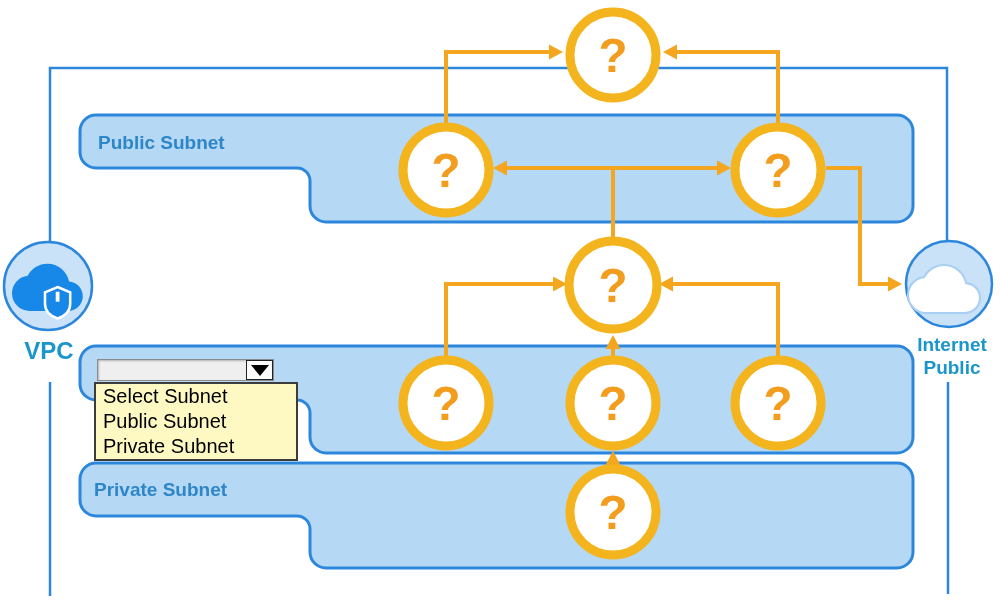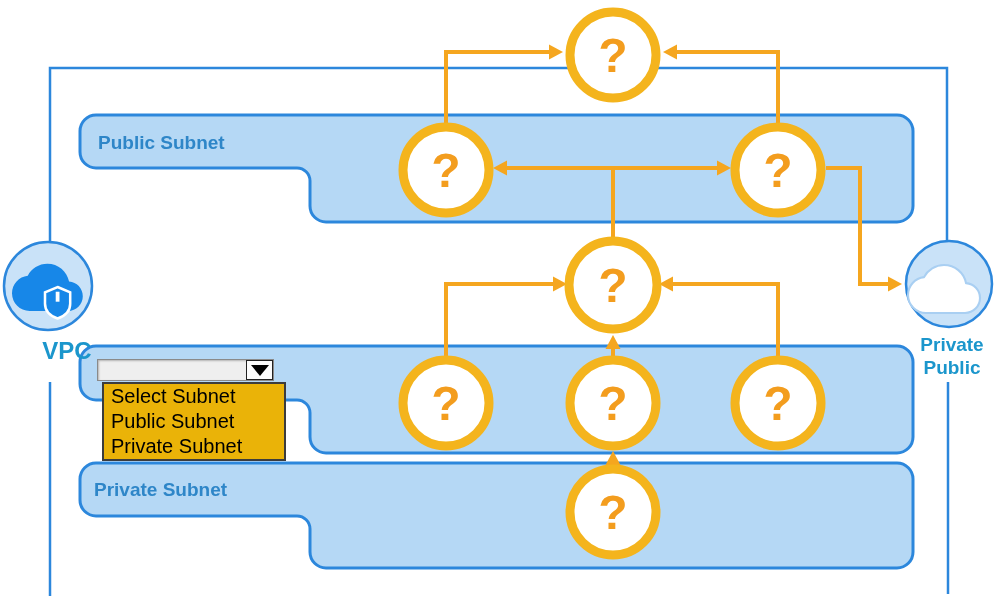--- a/index.html
+++ b/index.html
@@ -4,33 +4,33 @@
 <style>
   html,body{margin:0;padding:0;background:#fff;}
   body{font-family:"Liberation Sans",sans-serif;}
   .stage{position:relative;width:1000px;height:606px;background:#ffffff;overflow:hidden;}
   .stage svg{position:absolute;left:0;top:0;}
 
   .lbl{position:absolute;font-weight:bold;white-space:nowrap;}
   .lbl-subnet{color:#2E86C8;font-size:19px;}
   .lbl-public{left:98px;top:132px;}
   .lbl-private{left:94px;top:479px;}
-  .lbl-vpc{left:20px;top:337px;width:58px;text-align:center;color:#1B96CC;font-size:24px;margin-left:18px;}
+  .lbl-vpc{left:20px;top:337px;width:58px;text-align:center;color:#1B96CC;font-size:24px;}
   .lbl-ig{left:906px;top:333px;width:92px;text-align:center;color:#1B96CC;font-size:19px;line-height:23px;}
 
   .q-mark{font-family:"Liberation Sans",sans-serif;font-weight:bold;fill:#F39D1E;}
 
   
   .sel{position:absolute;left:97px;top:359px;width:177px;height:22px;background:#EFEFEF;
        border:1px solid #8A8A8A;box-shadow:inset 1px 1px 2px rgba(0,0,0,.25);box-sizing:border-box;cursor:pointer;}
   .sel-value{position:absolute;left:5px;top:2px;font-size:14px;color:#000;}
   .sel-btn{position:absolute;right:0;top:0;width:27px;height:100%;background:#FCFCFC;
            border:1px solid #222;box-sizing:border-box;display:flex;align-items:center;justify-content:center;cursor:pointer;}
   .caret{width:0;height:0;border-left:9px solid transparent;border-right:9px solid transparent;border-top:11px solid #000;}
-  .opt-list{position:absolute;left:102px;top:382px;width:184px;background:#eab308;border:2px solid #3C3C3C;box-sizing:border-box;}
+  .opt-list{position:absolute;left:94px;top:382px;width:204px;background:#fef9c3;border:2px solid #3C3C3C;box-sizing:border-box;}
   .opt{height:25px;line-height:25px;padding-left:7px;font-size:20px;color:#000;cursor:pointer;white-space:nowrap;}
 </style>
 </head>
 <body>
 
 <div class="stage">
 
   <svg width="1000" height="606" viewBox="0 0 1000 606">
 
     <g>
@@ -115,21 +115,21 @@
     <g>
       <circle cx="949" cy="284" r="43" fill="#C9E2F8" stroke="#2C87DC" stroke-width="2.5"></circle>
       <path fill="#ffffff" stroke="#A9CFF2" stroke-width="0.7" transform="translate(908,253) scale(3)" d="M19.35 10.04C18.67 6.59 15.64 4 12 4 9.11 4 6.6 5.64 5.35 8.04 2.34 8.36 0 10.91 0 14c0 3.31 2.69 6 6 6h13c2.76 0 5-2.24 5-5 0-2.64-2.05-4.78-4.65-4.96z"></path>
     </g>
   </svg>
 
   <div class="lbl lbl-subnet lbl-public">Public Subnet</div>
   <div class="lbl lbl-subnet lbl-private">Private Subnet</div>
   <div class="lbl lbl-vpc">VPC</div>
   <div class="lbl lbl-ig">
-    <span>Private</span><br>
+    <span>Internet</span><br>
     <span>Public</span>
   </div>
 
   <div class="sel">
     <span class="sel-value"></span>
     <span class="sel-btn">
       <span class="caret"></span>
     </span>
   </div>
   <div class="opt-list">

